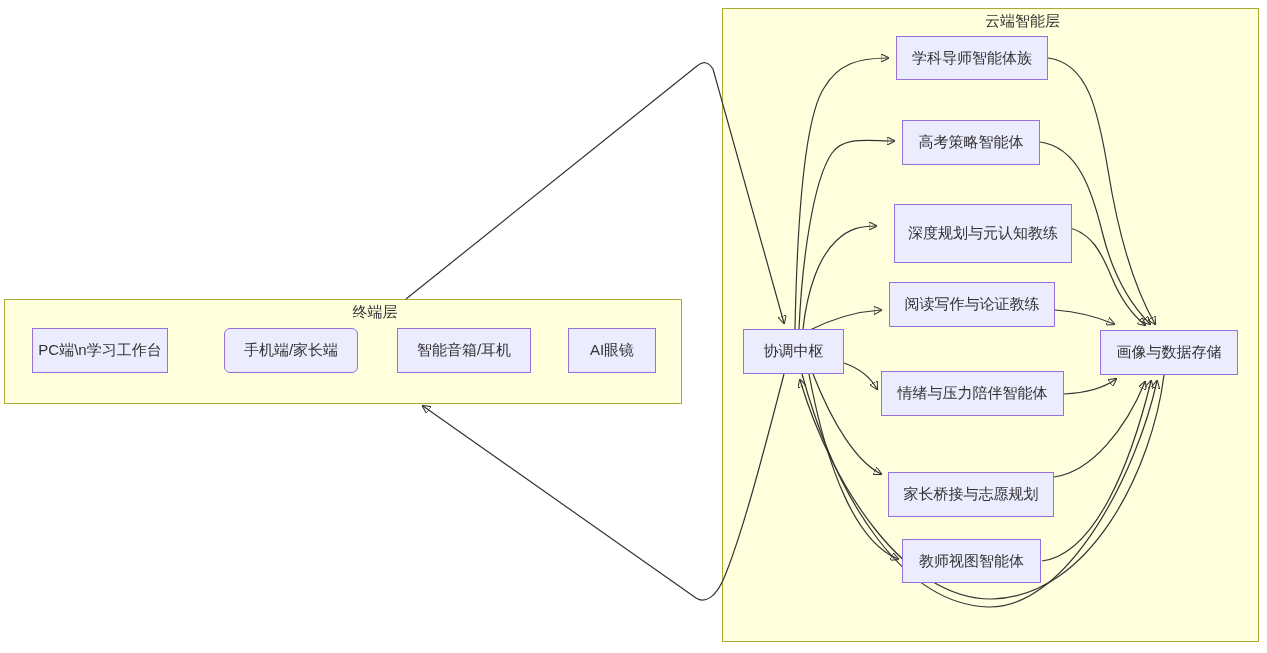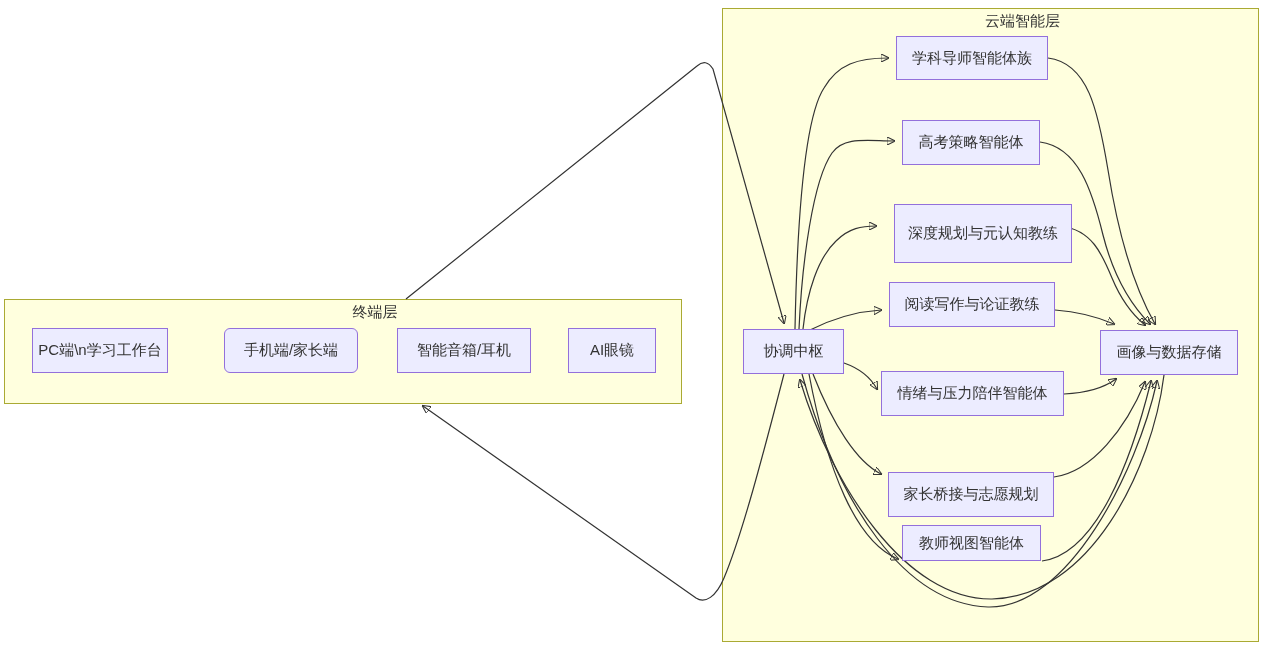--- a/index.html
+++ b/index.html
@@ -64,16 +64,16 @@
   <div class="node" style="left:397px;top:328px;width:134px;height:45px;">智能音箱/耳机</div>
   <div class="node" style="left:568px;top:328px;width:88px;height:45px;">AI眼镜</div>
 
   <div class="node" style="left:743px;top:329px;width:101px;height:45px;">协调中枢</div>
   <div class="node" style="left:896px;top:36px;width:152px;height:44px;">学科导师智能体族</div>
   <div class="node" style="left:902px;top:120px;width:138px;height:45px;">高考策略智能体</div>
   <div class="node" style="left:883px;top:204px;width:178px;height:59px;margin-left:11px;">深度规划与元认知教练</div>
   <div class="node" style="left:889px;top:282px;width:166px;height:45px;">阅读写作与论证教练</div>
   <div class="node" style="left:881px;top:371px;width:183px;height:45px;">情绪与压力陪伴智能体</div>
   <div class="node" style="left:888px;top:472px;width:166px;height:45px;">家长桥接与志愿规划</div>
-  <div class="node" style="left:902px;top:525px;width:139px;height:36px;">教师视图智能体</div>
+  <div class="node" style="left:902px;top:539px;width:139px;height:44px;">教师视图智能体</div>
   <div class="node" style="left:1100px;top:330px;width:138px;height:45px;">画像与数据存储</div>
 
 </div>
 
 </body></html>

